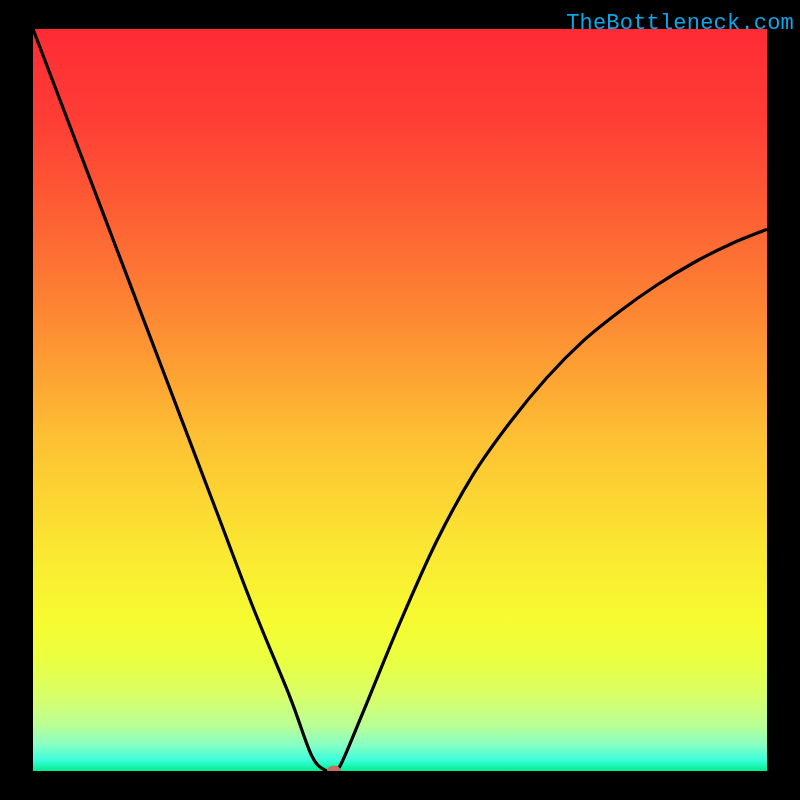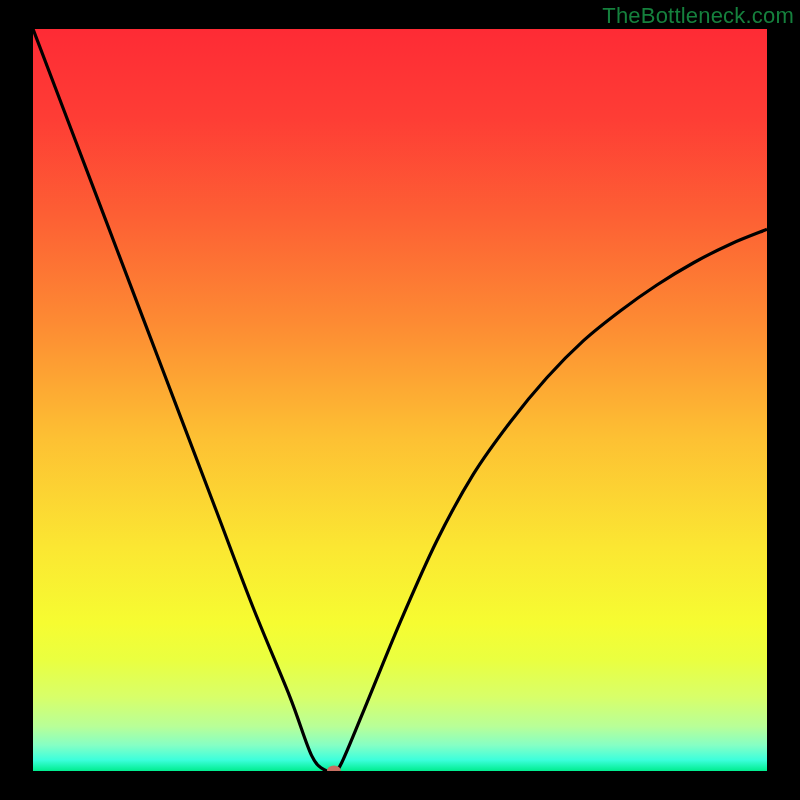--- a/index.html
+++ b/index.html
@@ -15,26 +15,27 @@
     position: absolute;
     inset: 0;
     background: #000;
   }
   svg.plot {
     position: absolute;
     inset: 0;
   }
   .watermark {
     position: absolute;
-    top: 3px;
+    top: 11px;
     right: 6px;
-    color: #15803d;
+    color: #0ea5e9;
     font-size: 22px;
     font-weight: 500;
     letter-spacing: 0.2px;
+    font-family: Liberation Mono, monospace;
   }
 </style>
 </head>
 <body>
 
 <div class="frame">
   <svg class="plot" viewBox="0 0 800 800" preserveAspectRatio="none">
     <defs>
       <linearGradient id="bg-grad" x1="0" y1="0" x2="0" y2="1">
           <stop offset="0%" stop-color="#fe2b35"></stop>

